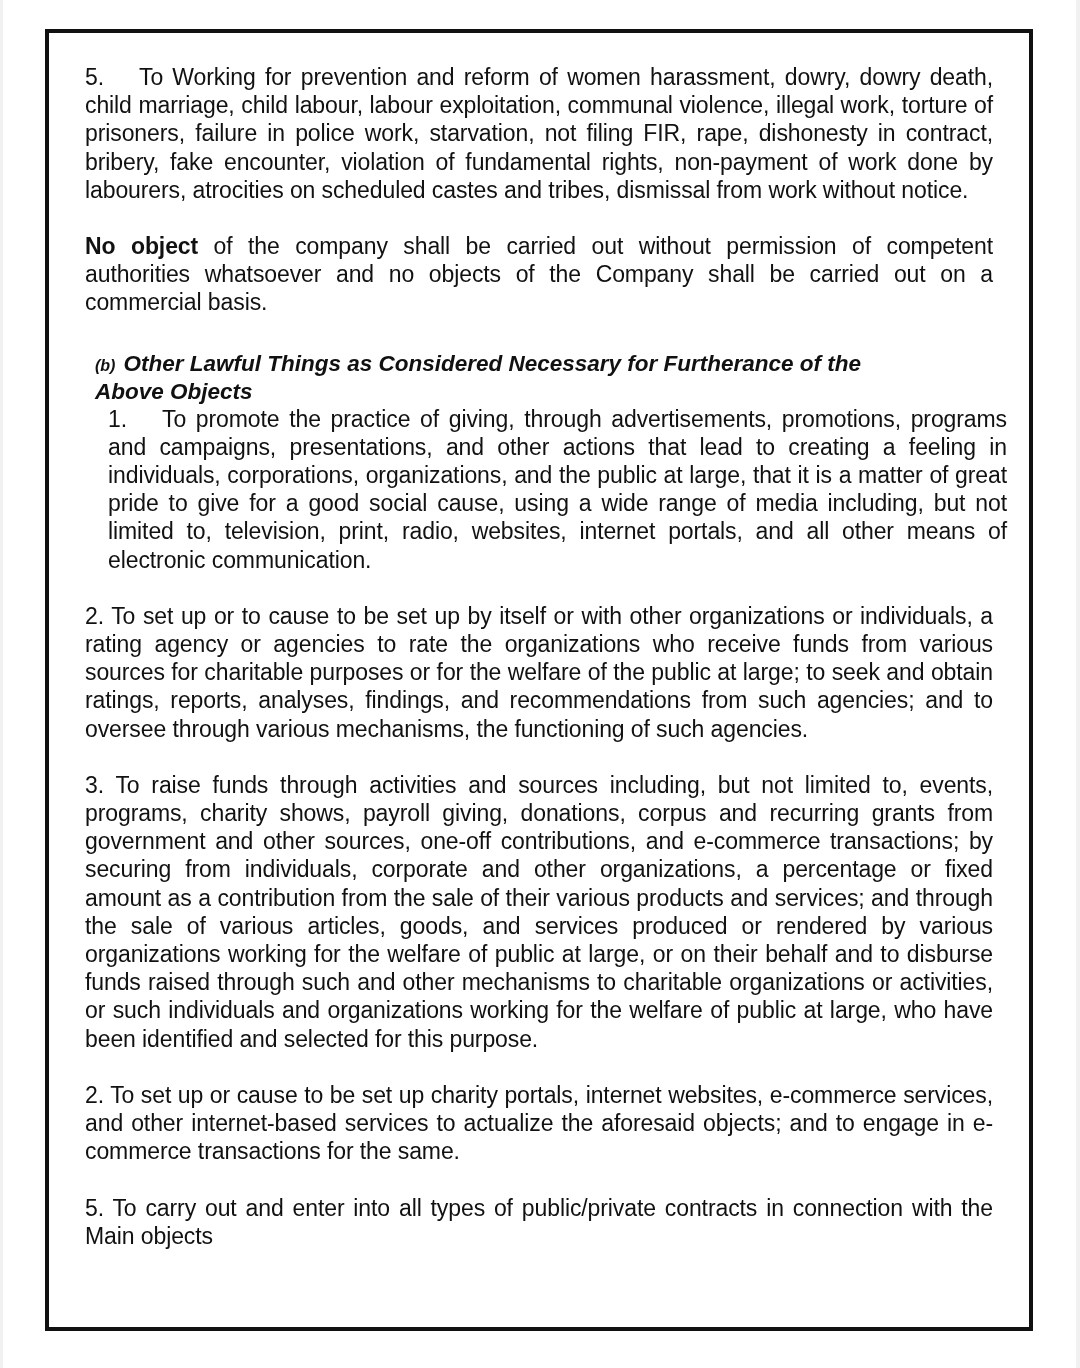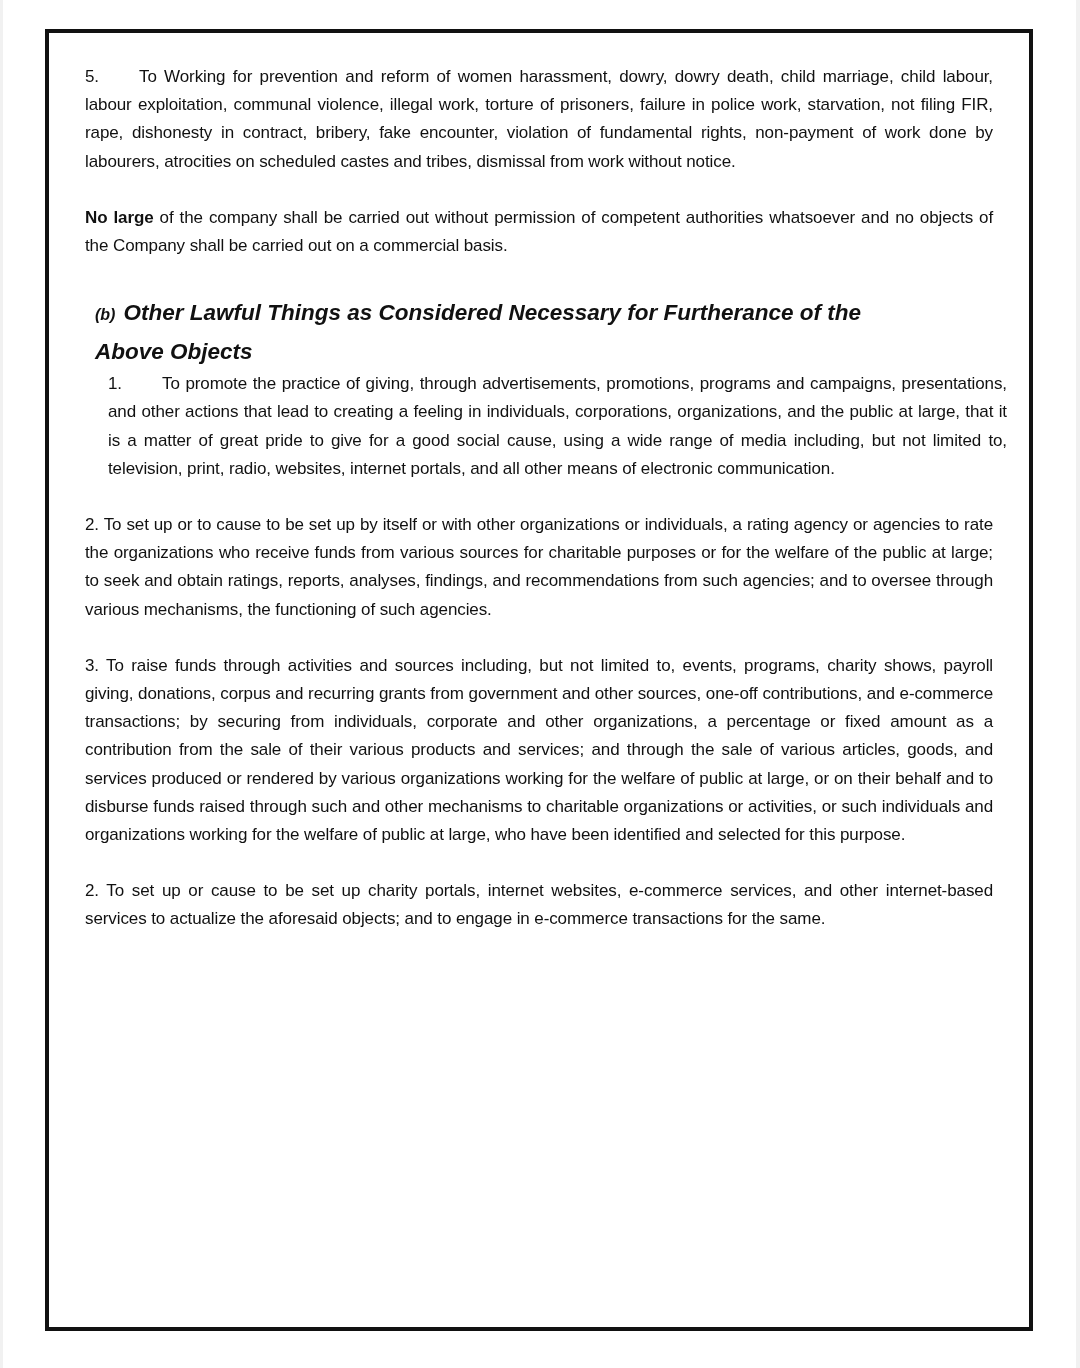--- a/index.html
+++ b/index.html
@@ -8,47 +8,47 @@
     font-family: "Liberation Sans", "DejaVu Sans", sans-serif; color: #111;
   }
   .edge-left { position: absolute; left: 0; top: 0; width: 3px; height: 1368px; background: #f1f1f1; }
   .edge-right { position: absolute; right: 0; top: 0; width: 4px; height: 1368px; background: #f1f1f1; }
   .page {
     position: absolute; left: 45px; top: 29px; width: 980px; height: 1294px;
     border: 4px solid #111; box-sizing: content-box; overflow: hidden;
   }
   .content { position: absolute; left: 36px; top: 30px; width: 908px; }
   .para {
-    font-size: 17px; line-height: 28.2px; text-align: justify; margin: 0;
+    font-size: 23px; line-height: 28.2px; text-align: justify; margin: 0;
     letter-spacing: -0.1px;
   }
   .gap { height: 28px; }
   .num-tab { display: inline-block; width: 54px; }
   .heading {
-    font-weight: bold; font-style: italic; font-size: 22.5px; line-height: 37px;
+    font-weight: bold; font-style: italic; font-size: 22.5px; line-height: 26px;
     margin: 0 0 0 10px; width: 830px;
   }
   .heading .tag { font-size: 16px; margin-right: 8px; }
   .indented { margin-left: 23px; width: 899px; }
   .clip { margin-top: 0; }
 </style>
 </head>
 <body>
 
 <div class="edge-left"></div>
 <div class="edge-right"></div>
 
 <div class="page">
   <div class="content">
 
     <p class="para"><span class="num-tab">5.</span><span>To Working for prevention and reform of women harassment, dowry, dowry death, child marriage, child labour, labour exploitation, communal violence, illegal work, torture of prisoners, failure in police work, starvation, not filing FIR, rape, dishonesty in contract, bribery, fake encounter, violation of fundamental rights, non-payment of work done by labourers, atrocities on scheduled castes and tribes, dismissal from work without notice.</span></p>
 
     <div class="gap"></div>
 
-    <p class="para"><b>No large</b><span> of the company shall be carried out without permission of competent authorities whatsoever and no objects of the Company shall be carried out on a commercial basis.</span></p>
+    <p class="para"><b>No object</b><span> of the company shall be carried out without permission of competent authorities whatsoever and no objects of the Company shall be carried out on a commercial basis.</span></p>
 
     <div class="gap" style="height:34px"></div>
 
     <p class="heading"><span class="tag">(b)</span><span>Other Lawful Things as Considered Necessary for Furtherance of the Above Objects</span></p>
 
     <p class="para indented"><span class="num-tab">1.</span><span>To promote the practice of giving, through advertisements, promotions, programs and campaigns, presentations, and other actions that lead to creating a feeling in individuals, corporations, organizations, and the public at large, that it is a matter of great pride to give for a good social cause, using a wide range of media including, but not limited to, television, print, radio, websites, internet portals, and all other means of electronic communication.</span></p>
 
     <div class="gap"></div>
 
     <p class="para">2. To set up or to cause to be set up by itself or with other organizations or individuals, a rating agency or agencies to rate the organizations who receive funds from various sources for charitable purposes or for the welfare of the public at large; to seek and obtain ratings, reports, analyses, findings, and recommendations from such agencies; and to oversee through various mechanisms, the functioning of such agencies.</p>
@@ -56,15 +56,16 @@
     <div class="gap"></div>
 
     <p class="para">3. To raise funds through activities and sources including, but not limited to, events, programs, charity shows, payroll giving, donations, corpus and recurring grants from government and other sources, one-off contributions, and e-commerce transactions; by securing from individuals, corporate and other organizations, a percentage or fixed amount as a contribution from the sale of their various products and services; and through the sale of various articles, goods, and services produced or rendered by various organizations working for the welfare of public at large, or on their behalf and to disburse funds raised through such and other mechanisms to charitable organizations or activities, or such individuals and organizations working for the welfare of public at large, who have been identified and selected for this purpose.</p>
 
     <div class="gap"></div>
 
     <p class="para">2. To set up or cause to be set up charity portals, internet websites, e-commerce services, and other internet-based services to actualize the aforesaid objects; and to engage in e-commerce transactions for the same.</p>
 
     <div class="gap"></div>
 
+    <p class="para clip">5. To carry out and enter into all types of public/private contracts in connection with the Main objects</p>
 
   </div>
 </div>
 
 </body></html>

